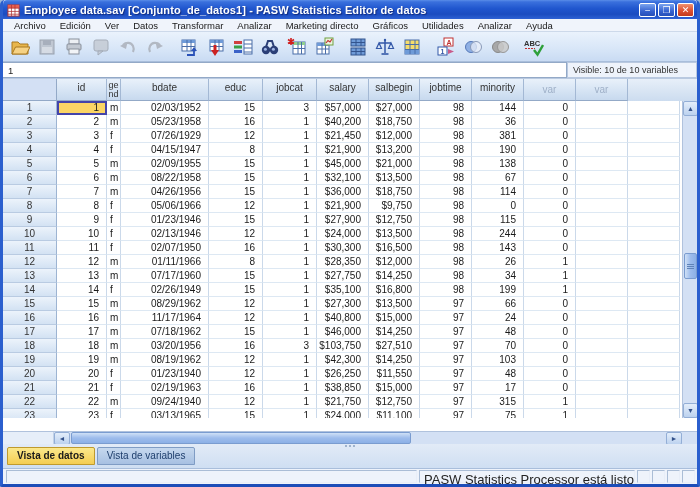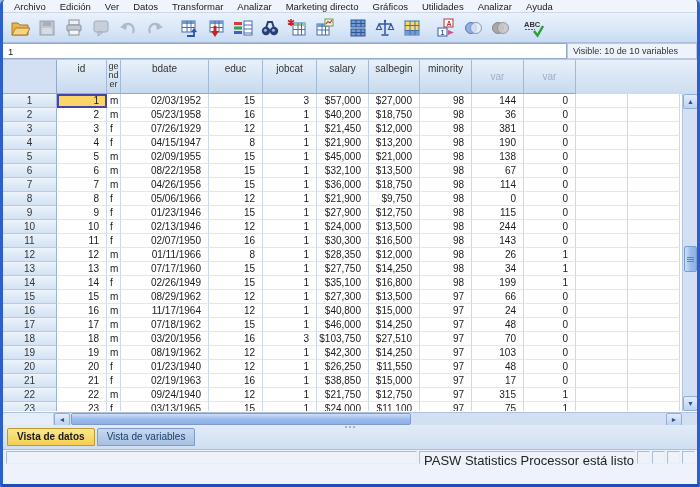--- a/index.html
+++ b/index.html
@@ -42,21 +42,21 @@
   .cellref{ height:17px; flex:0 0 17px; display:flex; align-items:stretch; background:#e9eff9;
     border-bottom:1px solid #b9c9e0; }
   .refbox{ width:90px; flex:0 0 90px; background:#f4f7fc; border:1px solid #93a9c7; border-right-color:#fff;
     border-bottom-color:#fff; font-size:9.5px; color:#222; padding:2px 0 0 4px; }
   .editor{ flex:1; background:#fff; border:1px solid #93a9c7; border-left:none; font-size:9.5px; color:#222;
     padding:2px 0 0 5px; }
   .visbox{ width:130px; flex:0 0 130px; background:#eef3fb; border:1px solid #b9c9e0; font-size:9px;
     color:#333; padding:2px 0 0 5px; white-space:nowrap; }
   
   .grid{ flex:0 0 352px; height:352px; position:relative; background:#fff; overflow:hidden; }
-  .header-row{ display:flex; height:34px; background:linear-gradient(180deg,#e7eff9,#ccdcef); }
+  .header-row{ display:flex; height:22px; background:linear-gradient(180deg,#e7eff9,#ccdcef); }
   .hcell{
     flex:0 0 auto; border-right:1px solid #a3b8d4; border-bottom:1px solid #93a9c7;
     background:linear-gradient(180deg,#e9f1fa 0%,#d6e4f4 55%,#c7d9ee 100%);
     font-size:10px; color:#333; display:flex; justify-content:center; align-items:flex-start; padding-top:3px;
     overflow:hidden;
   }
   .hcell.corner{ border-right:1px solid #93a9c7; }
   .hcell.wrap{ font-size:9px; line-height:9px; word-break:break-all; padding-top:2px; text-align:center; }
   .hcell.muted{ color:#9fb0c8; align-items:center; padding-top:0; }
   .grid-body{ display:flex; height:317px; overflow:hidden; }
@@ -105,20 +105,35 @@
   .spanel{ border:1px solid #aabdd6; border-bottom-color:#e8eef8; border-right-color:#e8eef8; background:#eef3fb; }
   .spanel.big{ flex:1; }
   .spanel.msg{ flex:0 0 163px; font-size:13px; color:#222; padding:1px 0 0 4px; white-space:nowrap; }
   .spanel.mini{ flex:0 0 13px; }
 </style>
 </head>
 <body>
 
 <div class="window">
 
+  <div class="titlebar">
+    <span class="app-icon">
+      <svg viewBox="0 0 14 14">
+          <rect x="1" y="1" width="12" height="12" fill="#fff" stroke="#b03030"></rect>
+          <rect x="1" y="1" width="12" height="3.5" fill="#e86050"></rect>
+          <path d="M1 4.5h12M1 8h12M1 11h12M4.8 1v12M8.6 1v12" stroke="#b03030" stroke-width=".8" fill="none"></path>
+        </svg>
+    </span>
+    <span class="title-text">Employee data.sav [Conjunto_de_datos1] - PASW Statistics Editor de datos</span>
+    <span class="win-controls">
+      <span class="wbtn minmax">‒</span>
+      <span class="wbtn minmax">❐</span>
+      <span class="wbtn close">✕</span>
+    </span>
+  </div>
 
   <div class="menubar" id="menubar">
       <span class="menu-item">Archivo</span>
       <span class="menu-item">Edición</span>
       <span class="menu-item">Ver</span>
       <span class="menu-item">Datos</span>
       <span class="menu-item">Transformar</span>
       <span class="menu-item">Analizar</span>
       <span class="menu-item">Marketing directo</span>
       <span class="menu-item">Gráficos</span>
@@ -317,20 +332,21 @@
   <div class="grid">
     <div class="header-row" id="headerRow">
         <div class="hcell corner" style="width: 54px; flex-basis: 54px;"></div>
         <div class="hcell" style="width: 50px; flex-basis: 50px;">id</div>
         <div class="hcell wrap" style="width: 14px; flex-basis: 14px;">gender</div>
         <div class="hcell" style="width: 88px; flex-basis: 88px;">bdate</div>
         <div class="hcell" style="width: 54px; flex-basis: 54px;">educ</div>
         <div class="hcell" style="width: 54px; flex-basis: 54px;">jobcat</div>
         <div class="hcell" style="width: 52px; flex-basis: 52px;">salary</div>
         <div class="hcell" style="width: 51px; flex-basis: 51px;">salbegin</div>
+        <div class="hcell" style="width: 52px; flex-basis: 52px;">jobtime</div>
         <div class="hcell" style="width: 52px; flex-basis: 52px;">minority</div>
         <div class="hcell muted" style="width: 52px; flex-basis: 52px;">var</div>
         <div class="hcell muted" style="width: 52px; flex-basis: 52px;">var</div>
       </div>
     <div class="grid-body">
       <div class="rows-area" id="rowsArea">
           <div class="grid-row">
             <div class="rowhdr">1</div>
             <div class="dcell num sel" style="width: 50px; flex-basis: 50px;">1</div>
             <div class="dcell txt" style="width: 14px; flex-basis: 14px;">m</div>

